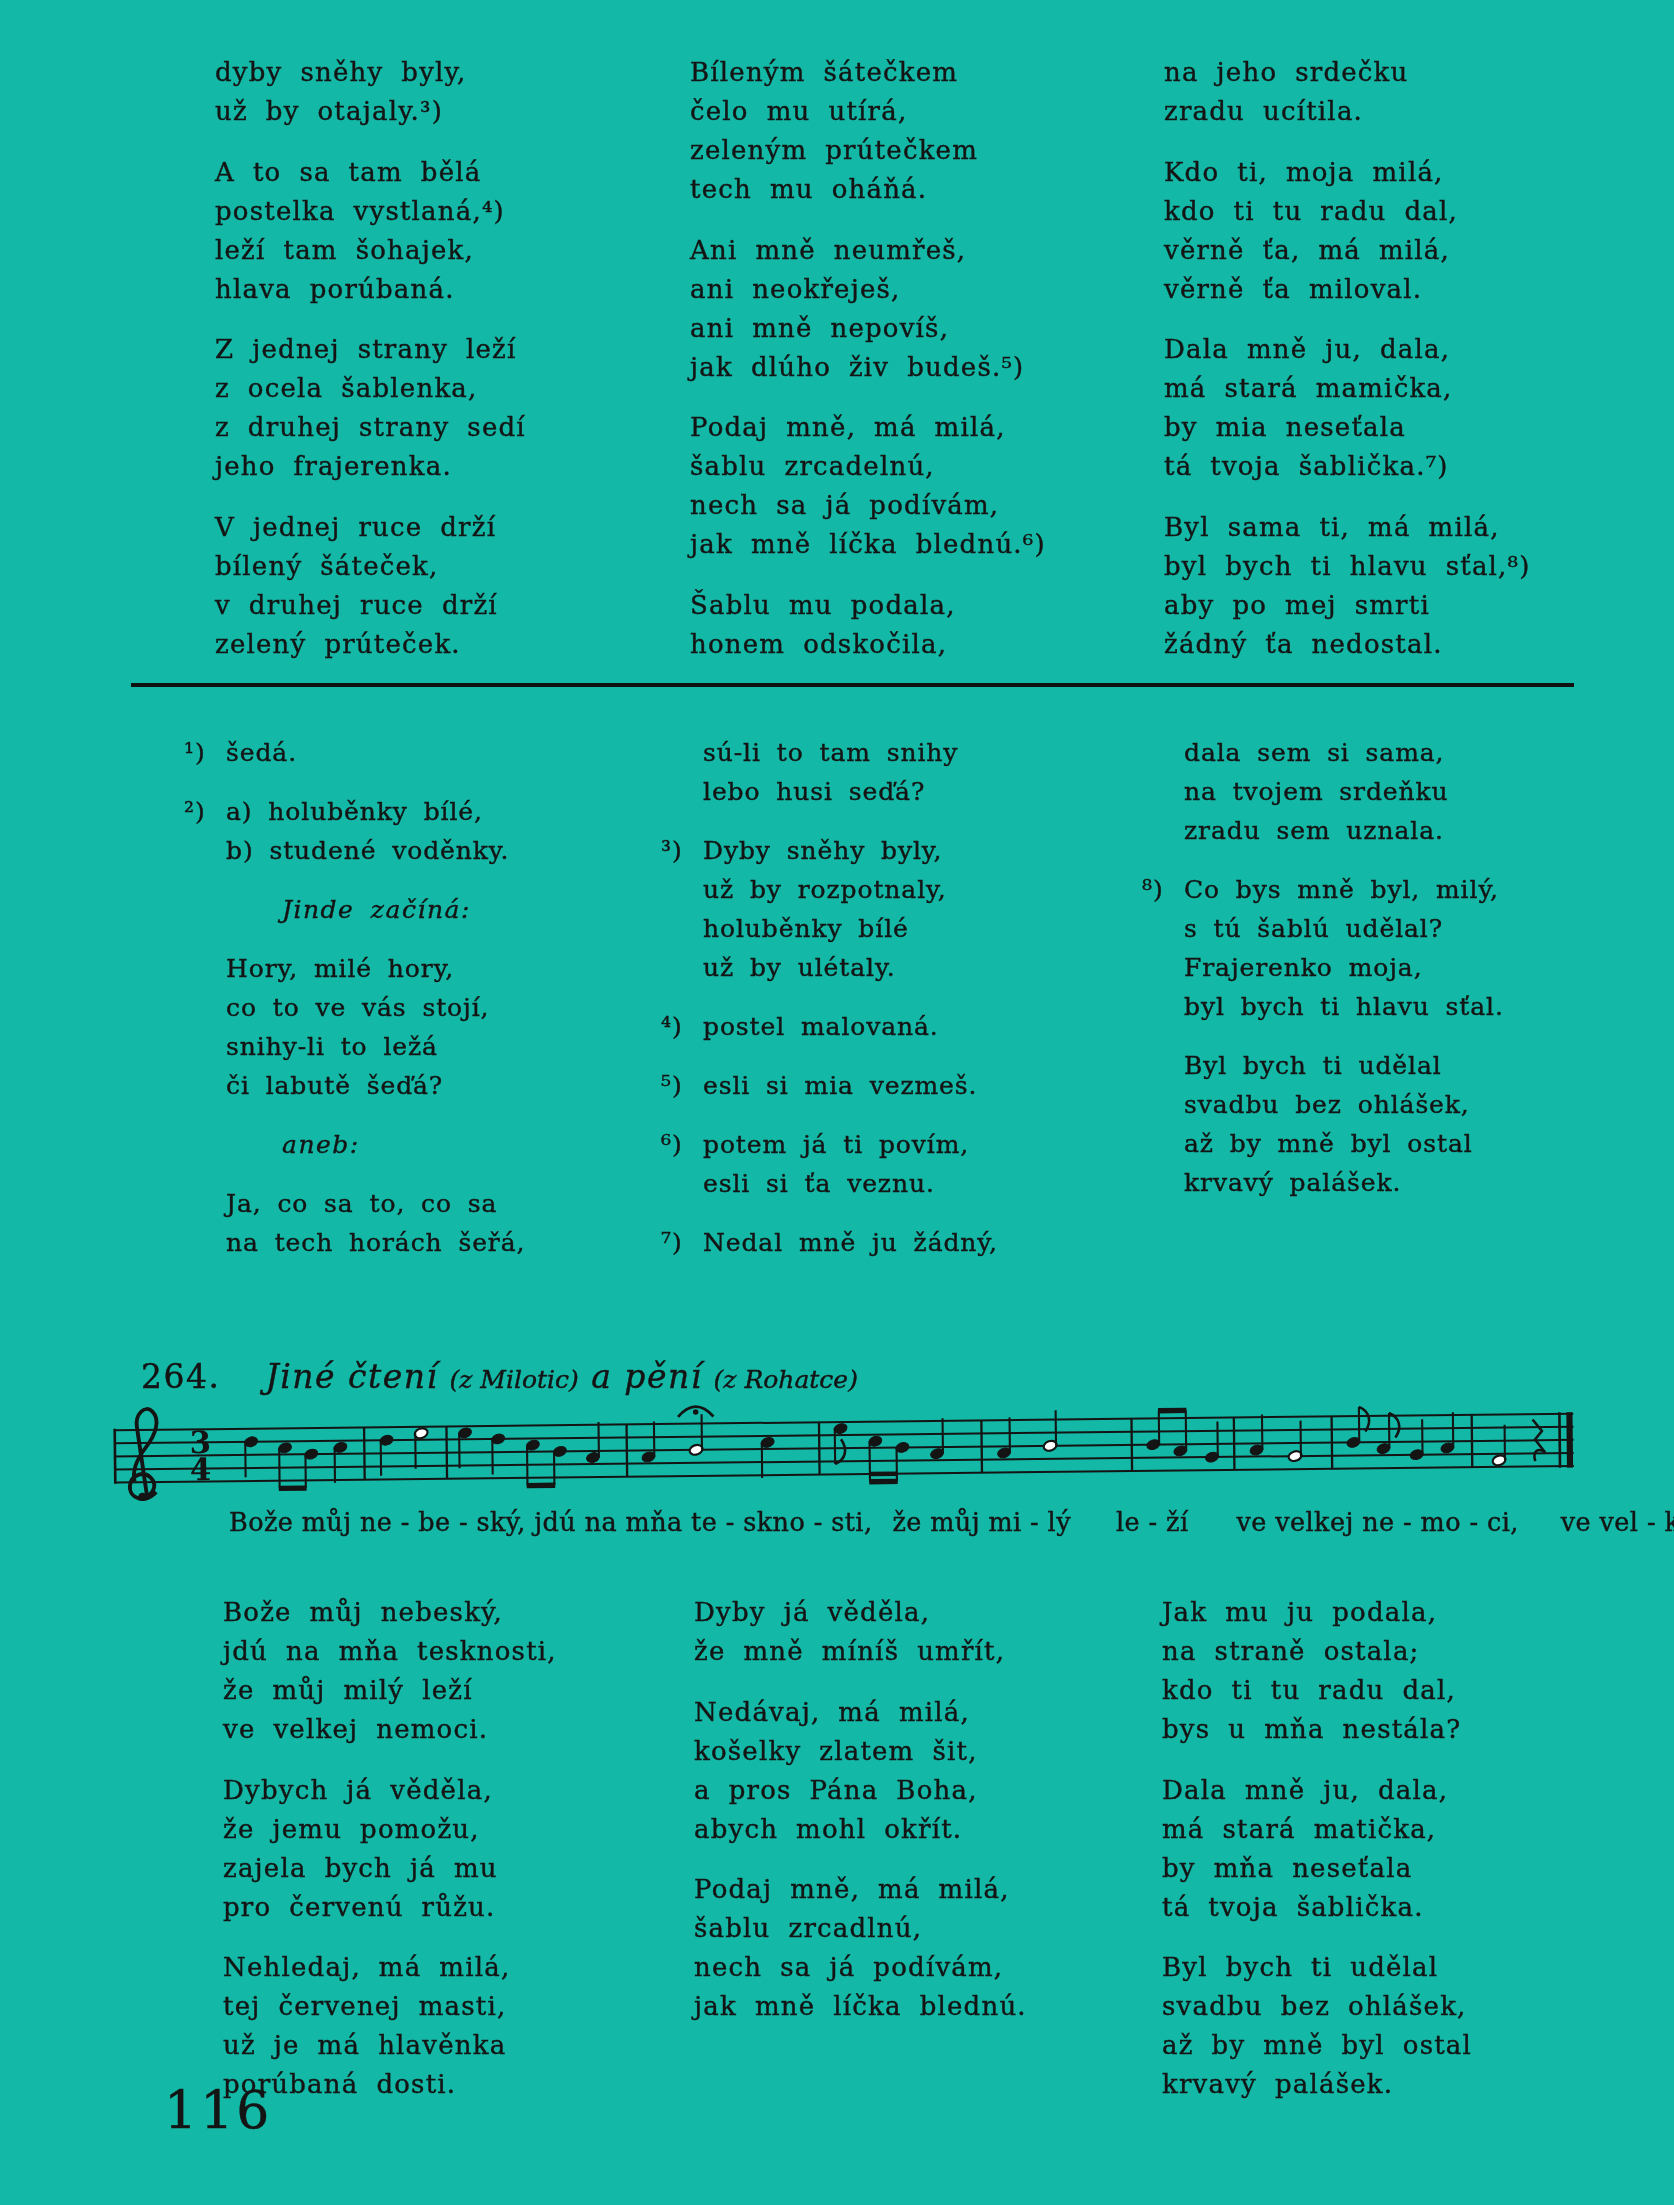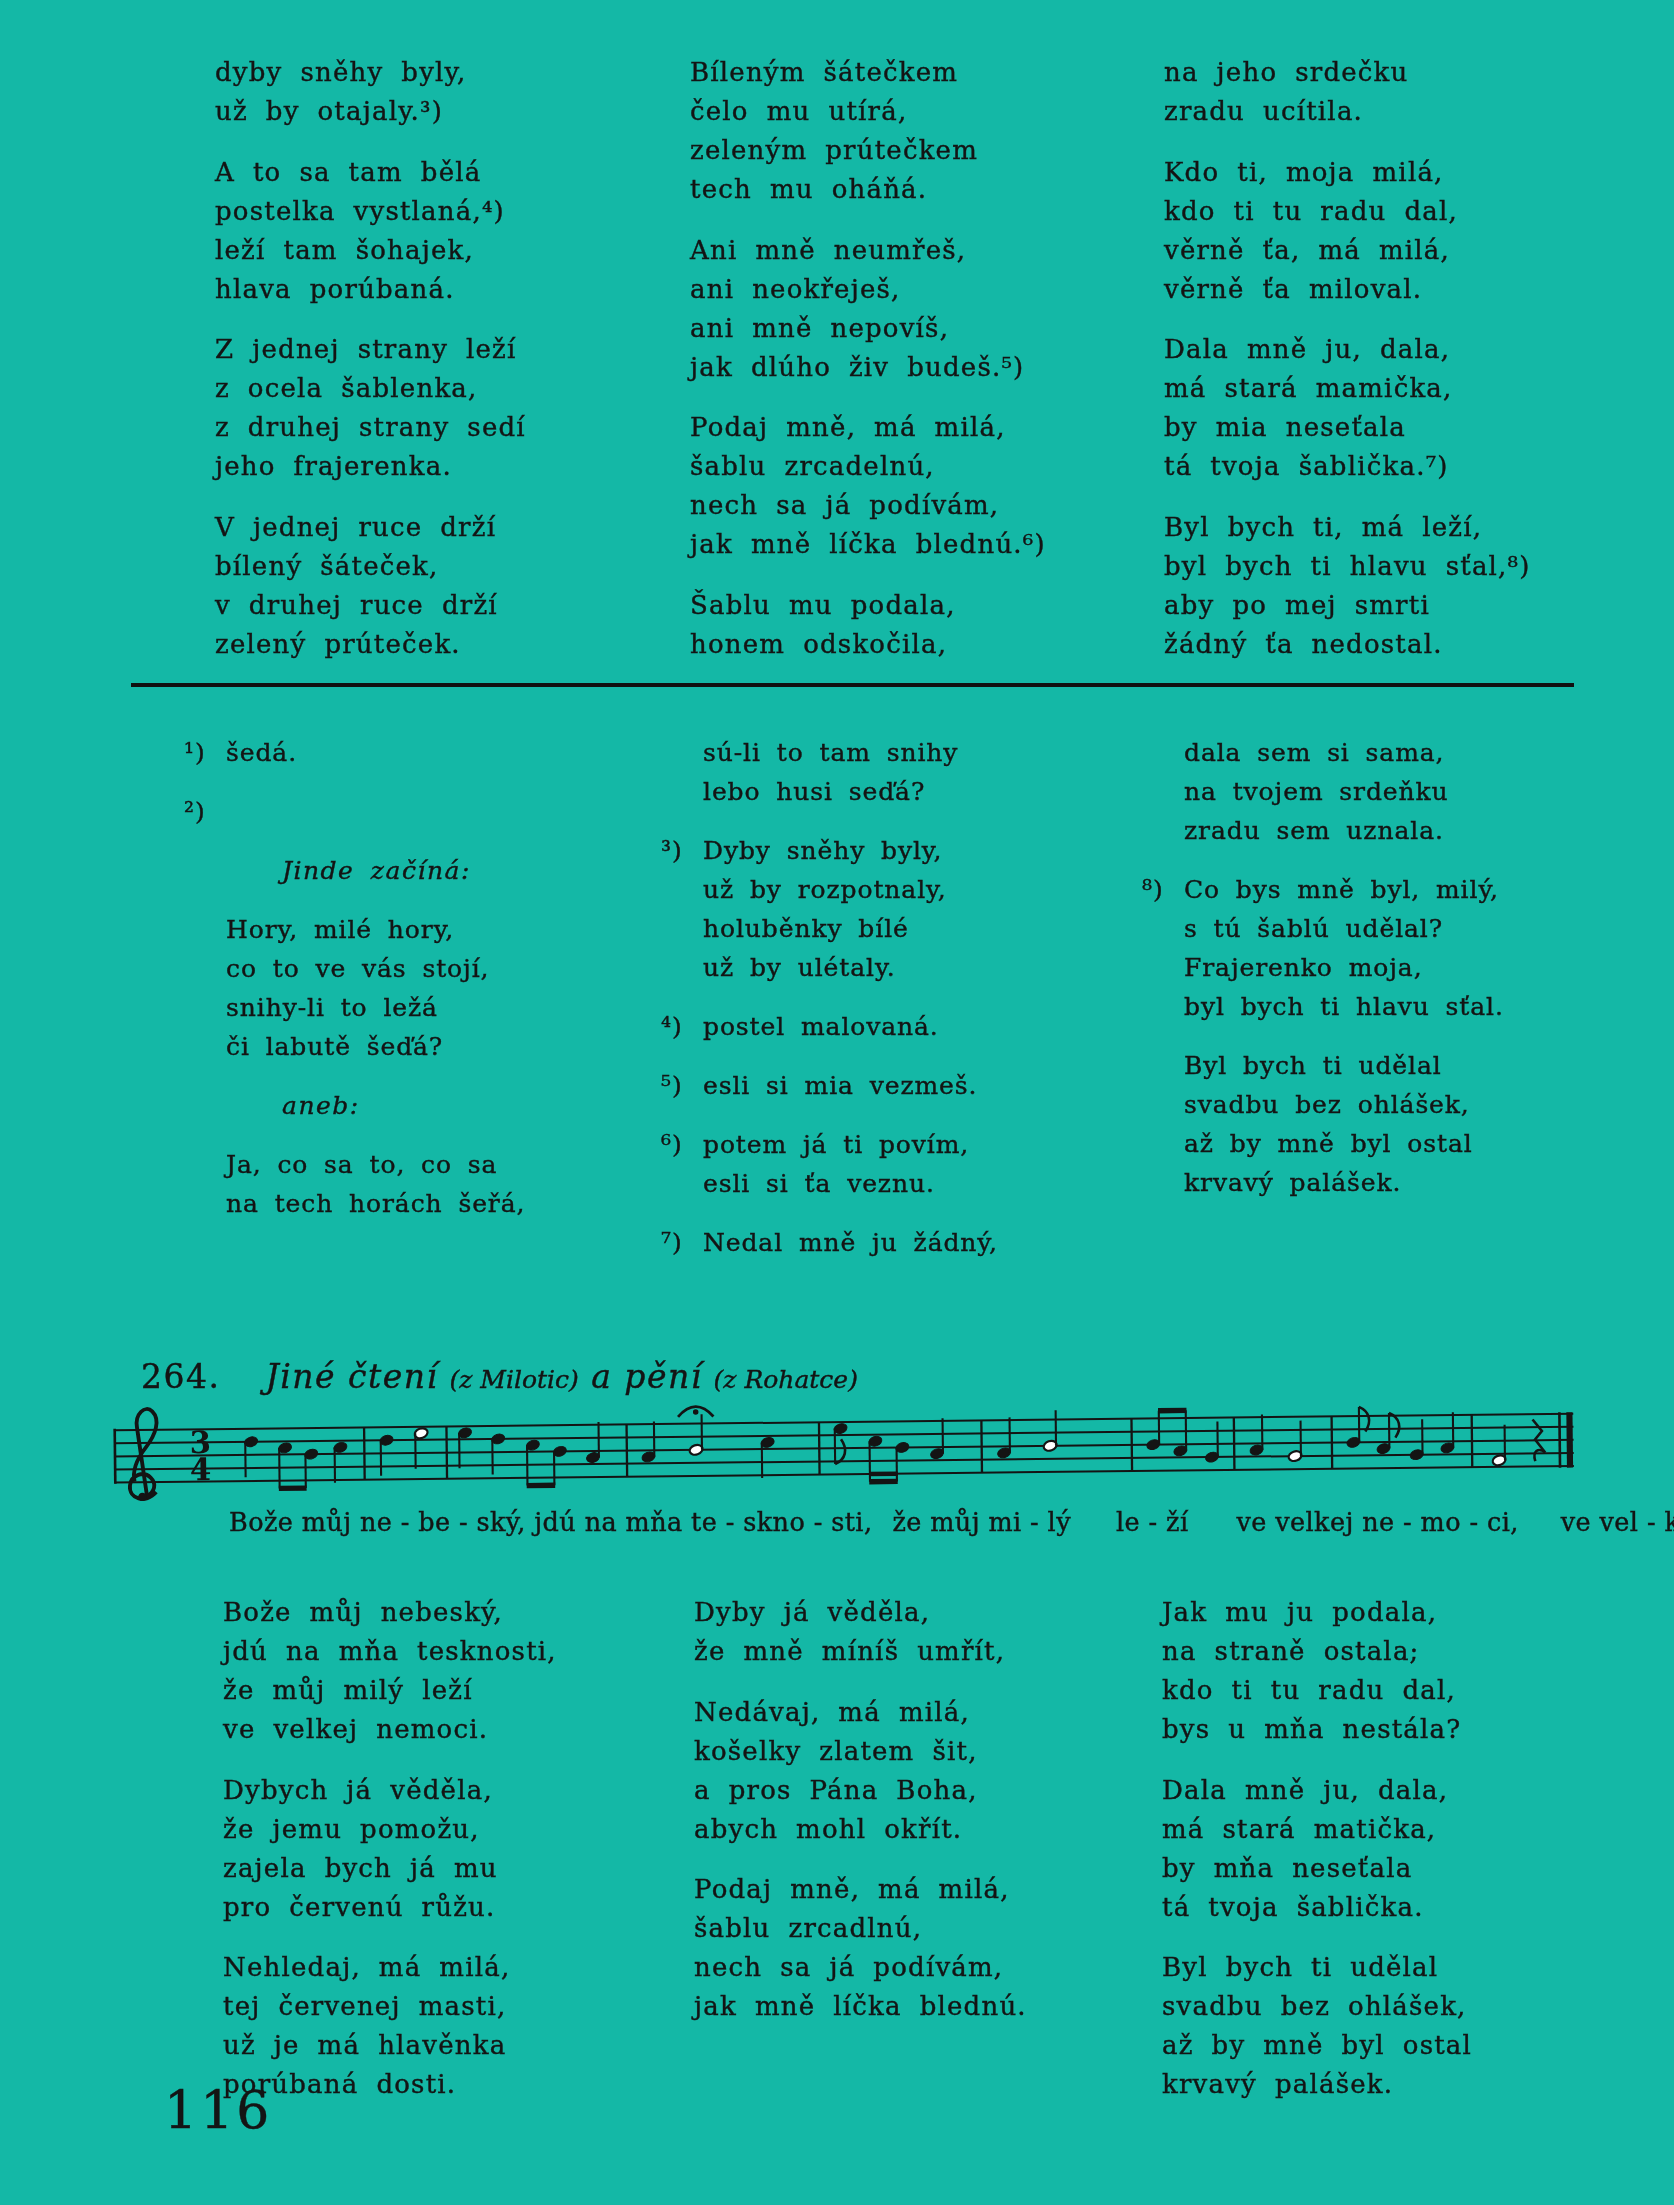--- a/index.html
+++ b/index.html
@@ -111,40 +111,44 @@
           <div class="vline">věrně ťa, má milá,</div>
           <div class="vline">věrně ťa miloval.</div>
         </div>
         <div class="stanza">
           <div class="vline">Dala mně ju, dala,</div>
           <div class="vline">má stará mamička,</div>
           <div class="vline">by mia neseťala</div>
           <div class="vline">tá tvoja šablička.⁷)</div>
         </div>
         <div class="stanza">
-          <div class="vline">Byl bych ti, má leží,</div>
+          <div class="vline">Byl sama ti, má milá,</div>
           <div class="vline">byl bych ti hlavu sťal,⁸)</div>
           <div class="vline">aby po mej smrti</div>
           <div class="vline">žádný ťa nedostal.</div>
         </div>
       </div>
   </section>
 
   <div class="rule"></div>
 
   <section class="footnotes">
     <div class="fncol c1">
         <div class="fnblock">
           <span class="fnm">¹)</span>
           <div class="fnlines">
             <div class="vline">šedá.</div>
           </div>
         </div>
         <div class="fnblock">
           <span class="fnm">²)</span>
+          <div class="fnlines">
+            <div class="vline">a) holuběnky bílé,</div>
+            <div class="vline">b) studené voděnky.</div>
+          </div>
         </div>
         <div class="fnblock it">
           <span class="fnm"></span>
           <div class="fnlines">
             <div class="vline">Jinde začíná:</div>
           </div>
         </div>
         <div class="fnblock">
           <span class="fnm"></span>
           <div class="fnlines">

